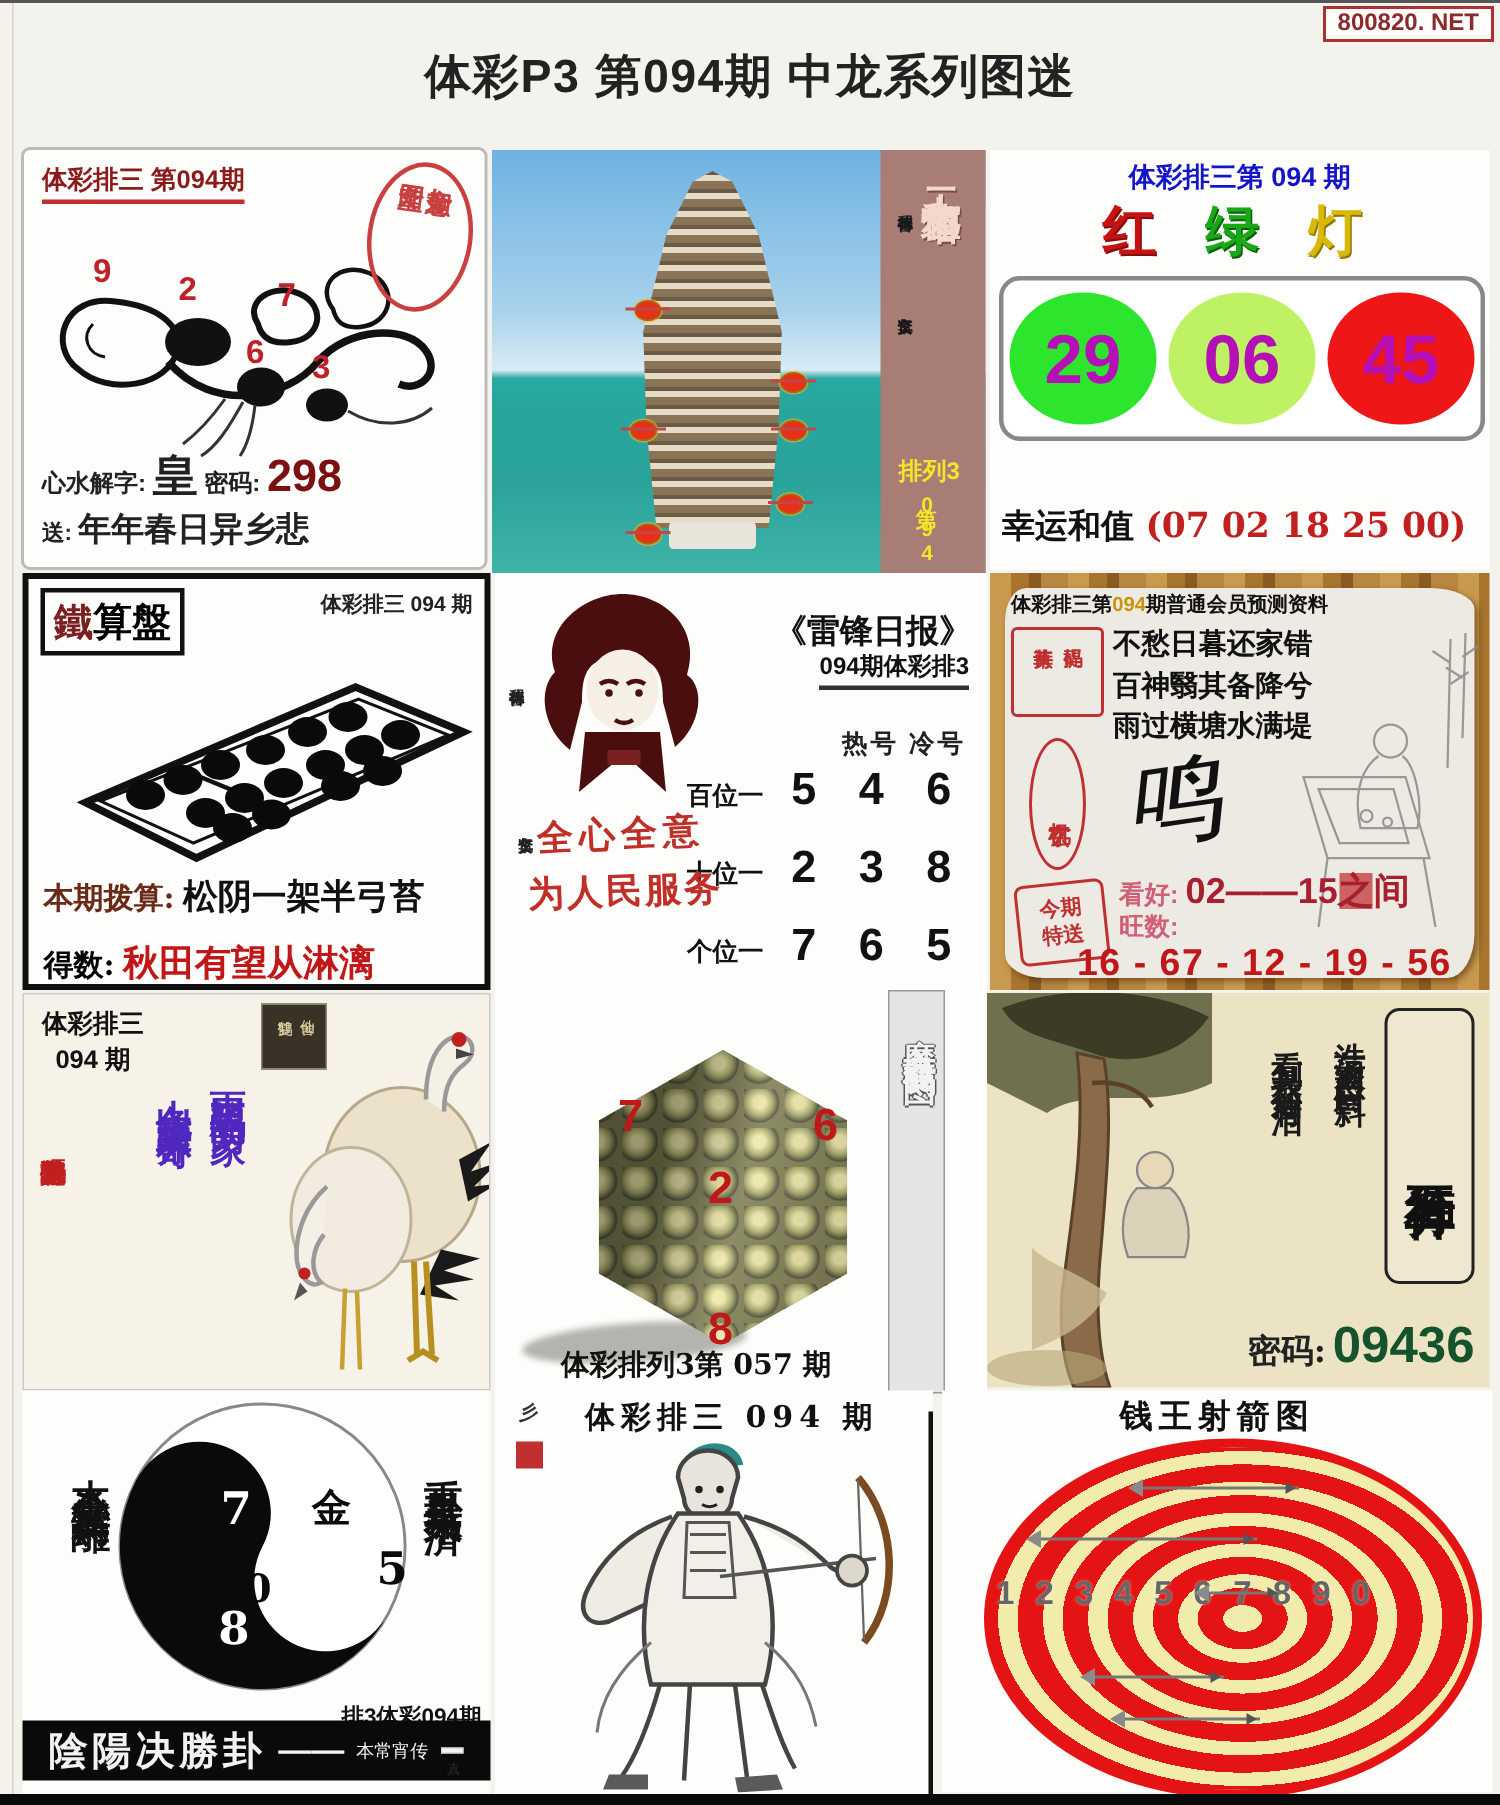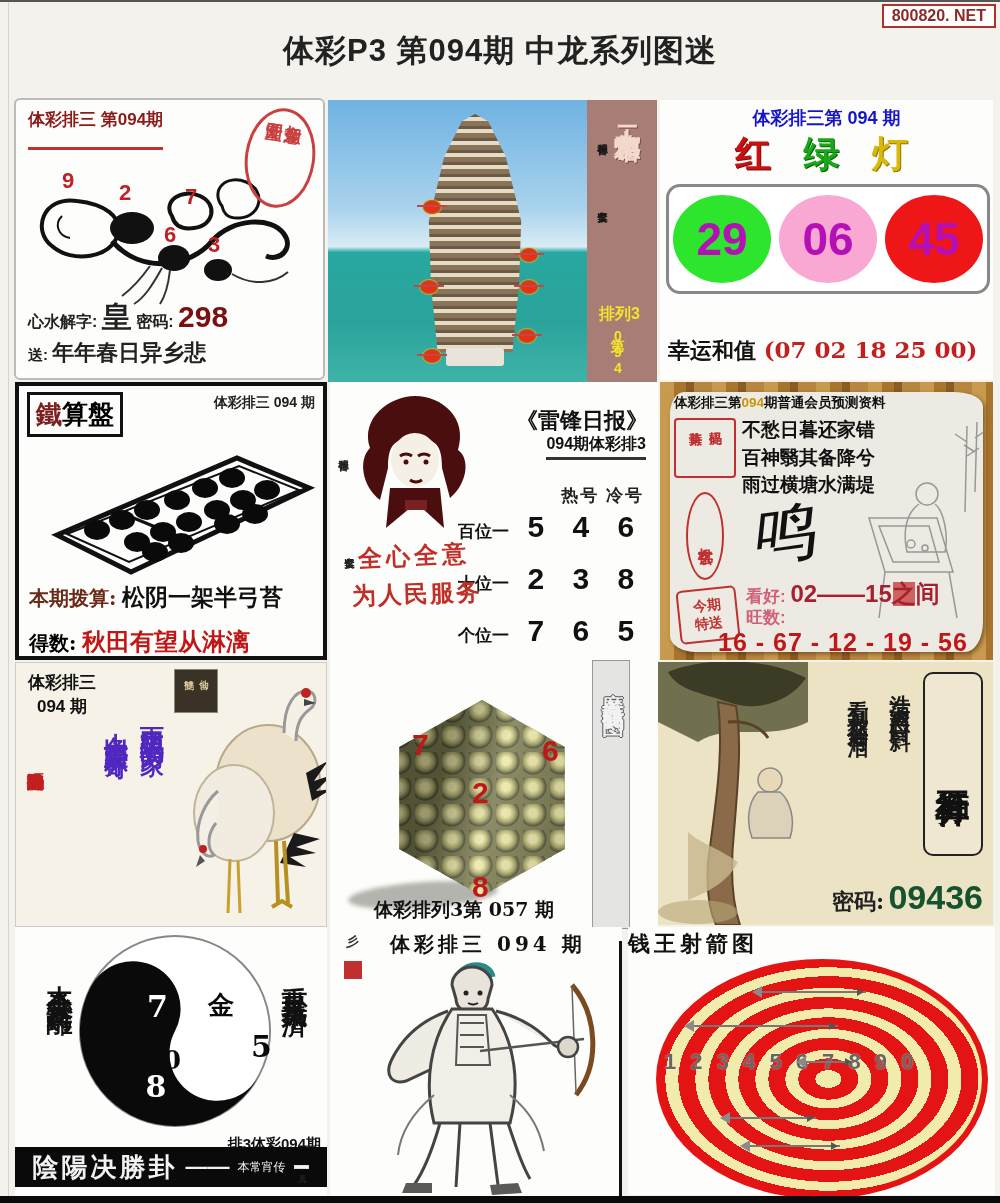--- a/index.html
+++ b/index.html
@@ -11,21 +11,21 @@
   .vt{writing-mode:vertical-rl;text-orientation:upright;}
   
   #watermark{position:absolute;top:2px;right:4px;border:2px solid #b03030;color:#8b2a2a;
     background:#fdfdfb;padding:1px 8px;font-size:16px;font-weight:bold;}
   
   #main-title{position:absolute;top:28px;left:0;width:100%;text-align:center;
     font-size:31px;font-weight:bold;color:#222;letter-spacing:1px;}
   
   #p-ruyi{left:14px;top:96px;width:311px;height:282px;background:#fdfdfb;border:2px solid #bbb;border-radius:6px;}
   #p-ruyi .hdr{position:absolute;left:12px;top:8px;color:#8b1a1a;font-weight:bold;font-size:17px;
-    border-bottom:3px solid #c03030;padding-bottom:16px;}
+    border-bottom:3px solid #c03030;padding-bottom:2px;}
   .ruyi-num{position:absolute;color:#c02028;font-weight:bold;font-size:22px;}
   #ruyi-seal{position:absolute;right:8px;top:8px;width:64px;height:94px;border:3px solid #c84040;
     border-radius:50%;transform:rotate(8deg);display:flex;justify-content:center;gap:2px;
     color:#c84040;font-weight:bold;}
   #ruyi-seal .vt{font-size:17px;line-height:1;}
   #p-ruyi .foot1{position:absolute;left:12px;bottom:40px;font-size:16px;color:#222;font-weight:bold;}
   #p-ruyi .foot1 .big{font-size:30px;font-family:"DejaVu Serif",serif;}
   #p-ruyi .foot1 .code{color:#7a1010;font-size:30px;font-weight:bold;}
   #p-ruyi .foot2{position:absolute;left:12px;bottom:10px;font-size:15px;color:#222;font-weight:bold;}
   #p-ruyi .foot2 .vs{font-size:22px;font-family:"DejaVu Serif",serif;}
@@ -160,21 +160,21 @@
   
   #p-archer{left:330px;top:925px;width:292px;height:270px;background:#fdfdfb;}
   #p-archer .hdr{position:absolute;left:60px;top:4px;font-size:20px;font-weight:bold;color:#111;
      font-family:"DejaVu Serif",serif;letter-spacing:4px;}
   #archer-seal{position:absolute;left:14px;top:34px;width:18px;height:18px;background:#c03030;color:#fff;font-size:8px;
      display:flex;align-items:center;justify-content:center;}
   #archer-sign{position:absolute;left:16px;top:6px;color:#333;font-size:13px;font-weight:bold;}
   #archer-divider{position:absolute;right:0;top:14px;width:3px;height:256px;background:#111;}
   
   #p-target{left:628px;top:925px;width:367px;height:268px;background:#fdfdfb;}
-  #p-target .title{position:absolute;top:2px;width:100%;font-size:22px;font-weight:bold;color:#111;
+  #p-target .title{position:absolute;top:2px;width:100%;text-align:center;font-size:22px;font-weight:bold;color:#111;
      font-family:"DejaVu Serif",serif;letter-spacing:4px;}
   #target-rings{position:absolute;left:28px;top:32px;width:320px;height:228px;border-radius:50%;
      background:repeating-radial-gradient(ellipse at 52% 50%,#f2ecac 0 13px,#e41414 13px 30px);
      border:6px solid #e41414;}
   #target-digits{position:absolute;left:36px;top:122px;color:#666;font-size:22px;font-weight:bold;letter-spacing:4px;
      text-shadow:0 0 2px rgba(255,255,255,.6);}
   .arrow{position:absolute;height:2px;background:#777;}
   .arrow::before{content:"";position:absolute;left:-10px;top:-5px;border:6px solid transparent;border-right:10px solid #8a8a8a;}
   .arrow::after{content:"";position:absolute;right:-2px;top:-3px;border:4px solid transparent;border-left:7px solid #555;}
   #page-bottom-bar{position:absolute;left:0;bottom:0;width:100%;height:9px;background:#0a0a0a;}
@@ -243,21 +243,21 @@
 
   <div class="panel" id="p-lights">
     <div class="hdr">体彩排三第 094 期</div>
     <div id="lights-title">
       <span class="c0">红</span>
       <span class="c1">绿</span>
       <span class="c2">灯</span>
     </div>
     <div id="lights-box">
       <div class="ball" style="background: rgb(46, 229, 46);">29</div>
-      <div class="ball" style="background: #f9a8d4;">06</div>
+      <div class="ball" style="background: #bef264;">06</div>
       <div class="ball" style="background: rgb(238, 22, 22);">45</div>
     </div>
     <div class="lucky l2">
       <span>幸运和值</span>
       <span class="red">(07 02 18 25 00)</span>
     </div>
   </div>
 
   <div class="panel" id="p-abacus">
     <div id="abacus-titlebox">

